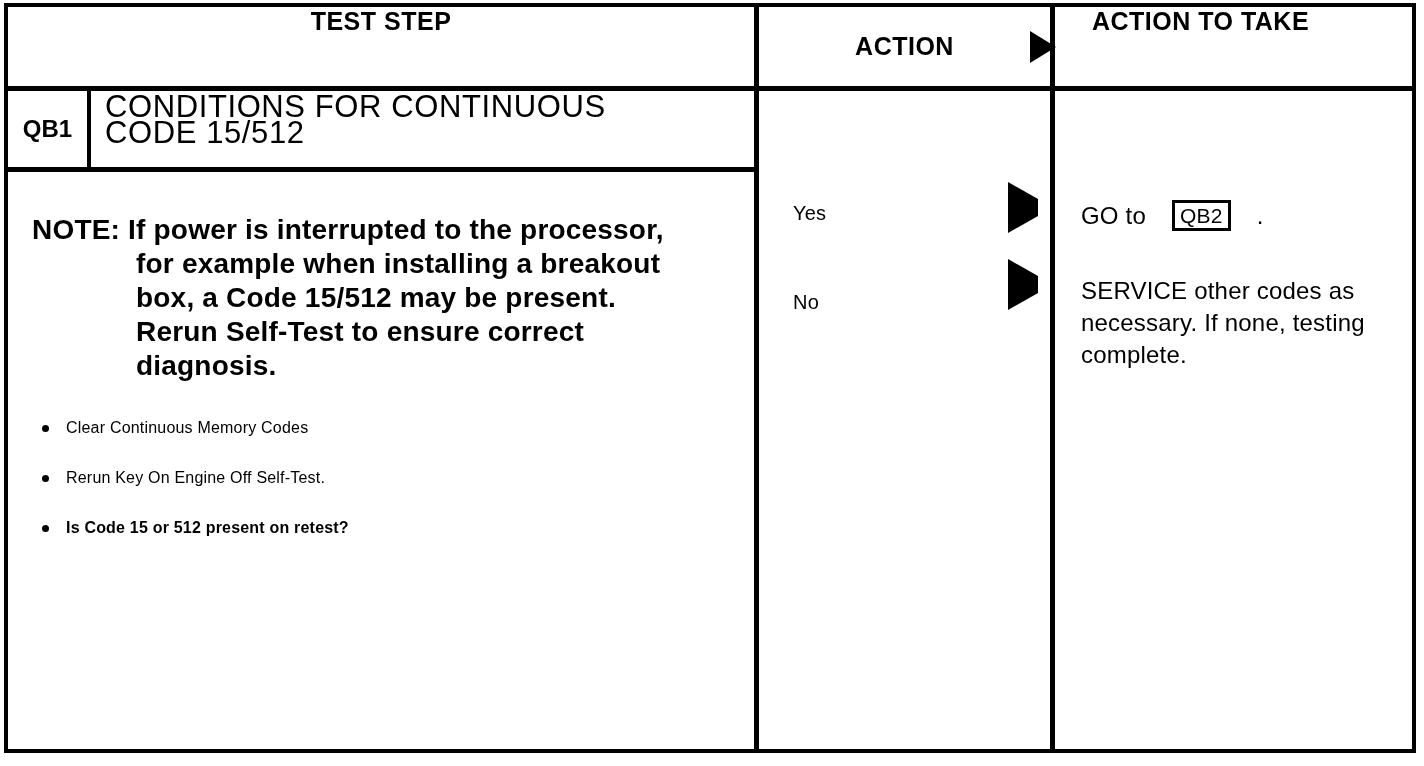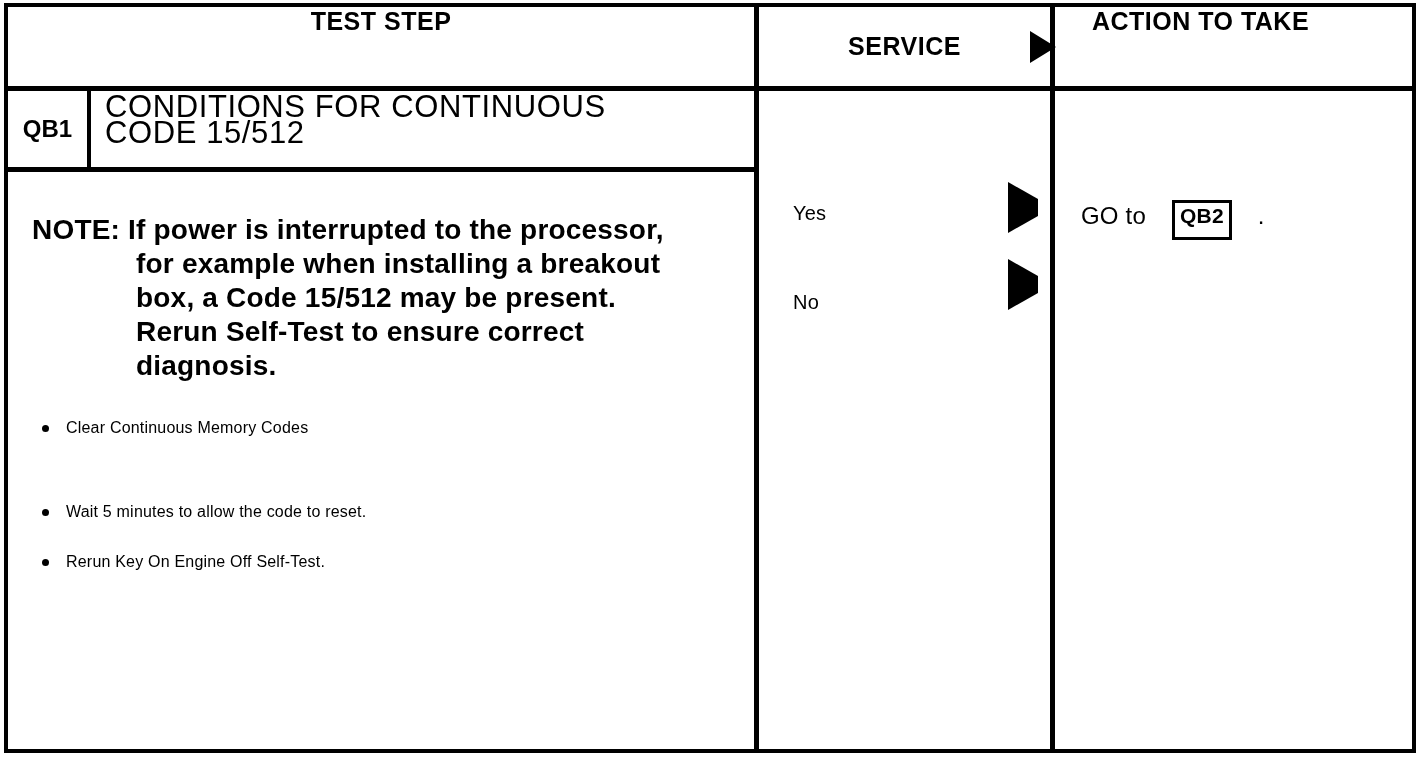--- a/index.html
+++ b/index.html
@@ -229,22 +229,22 @@
   .act-2 { top: 268px; }
 
   .goto-line {
     display: flex;
     align-items: baseline;
     gap: 26px;
   }
   .boxed-ref {
     display: inline-block;
     border: 3px solid #000;
-    padding: 0px 5px 9px 5px;
-    font-weight: bold;
+    padding: 0px 5px 0 5px;
+    font-weight: normal;
     font-size: 21px;
     line-height: 25px;
     position: relative;
     top: -1px;
   }
 </style>
 </head>
 <body>
 
 <div class="page">
@@ -254,21 +254,21 @@
     <div class="col-div result-right"></div>
 
     <div class="header-rule"></div>
 
     <div class="hdr hdr-test">
       <span>TEST STEP</span>
     </div>
 
     <div class="hdr hdr-result">
       <div class="hdr-result-inner">
-        <span class="hdr-result-label">SERVICE</span>
+        <span class="hdr-result-label">ACTION</span>
         <span class="tri"></span>
       </div>
     </div>
 
     <div class="hdr hdr-action">
       <span>ACTION TO TAKE</span>
     </div>
 
     <div class="qb-row">
       <div class="qb-tag">QB1</div>
@@ -278,27 +278,27 @@
     </div>
     <div class="qb-rule"></div>
 
     <div class="step-body">
       <div class="note">NOTE: If power is interrupted to the processor, for example when installing a breakout box, a Code 15/512 may be present. Rerun Self-Test to ensure correct diagnosis.</div>
       <ul class="bullets">
         <li class="bullet b1">
           <span class="dot"></span>
           <span>Clear Continuous Memory Codes</span>
         </li>
-        <li class="bullet b2">
-          <span class="dot"></span>
-          <span>Wait 5 minutes to allow the code to reset.</span>
-        </li>
         <li class="bullet b3">
           <span class="dot"></span>
           <span>Rerun Key On Engine Off Self-Test.</span>
+        </li>
+        <li class="bullet b4">
+          <span class="dot"></span>
+          <span>Is Code 15 or 512 present on retest?</span>
         </li>
       </ul>
     </div>
 
     <div class="result-body">
       <div class="res-item res-yes">Yes</div>
       <div class="res-arrow a-yes">
         <span class="tri"></span>
       </div>
 
@@ -309,16 +309,17 @@
     </div>
 
     <div class="action-body">
       <div class="act-item act-1">
         <div class="goto-line">
           <span>GO to</span>
           <span class="boxed-ref">QB2</span>
           <span>.</span>
         </div>
       </div>
+      <div class="act-item act-2">SERVICE other codes as necessary. If none, testing complete.</div>
     </div>
 
   </div>
 </div>
 
 </body></html>

